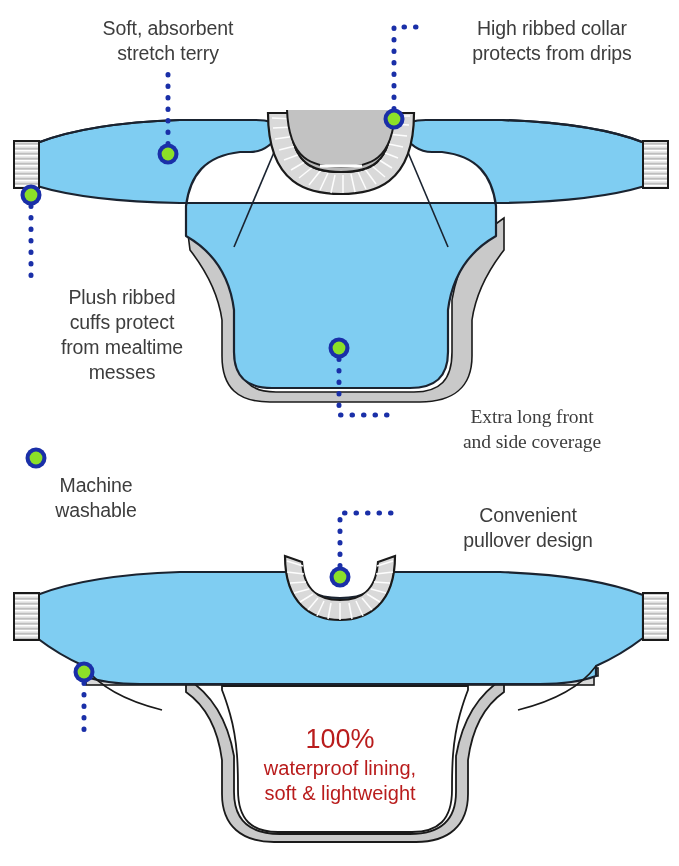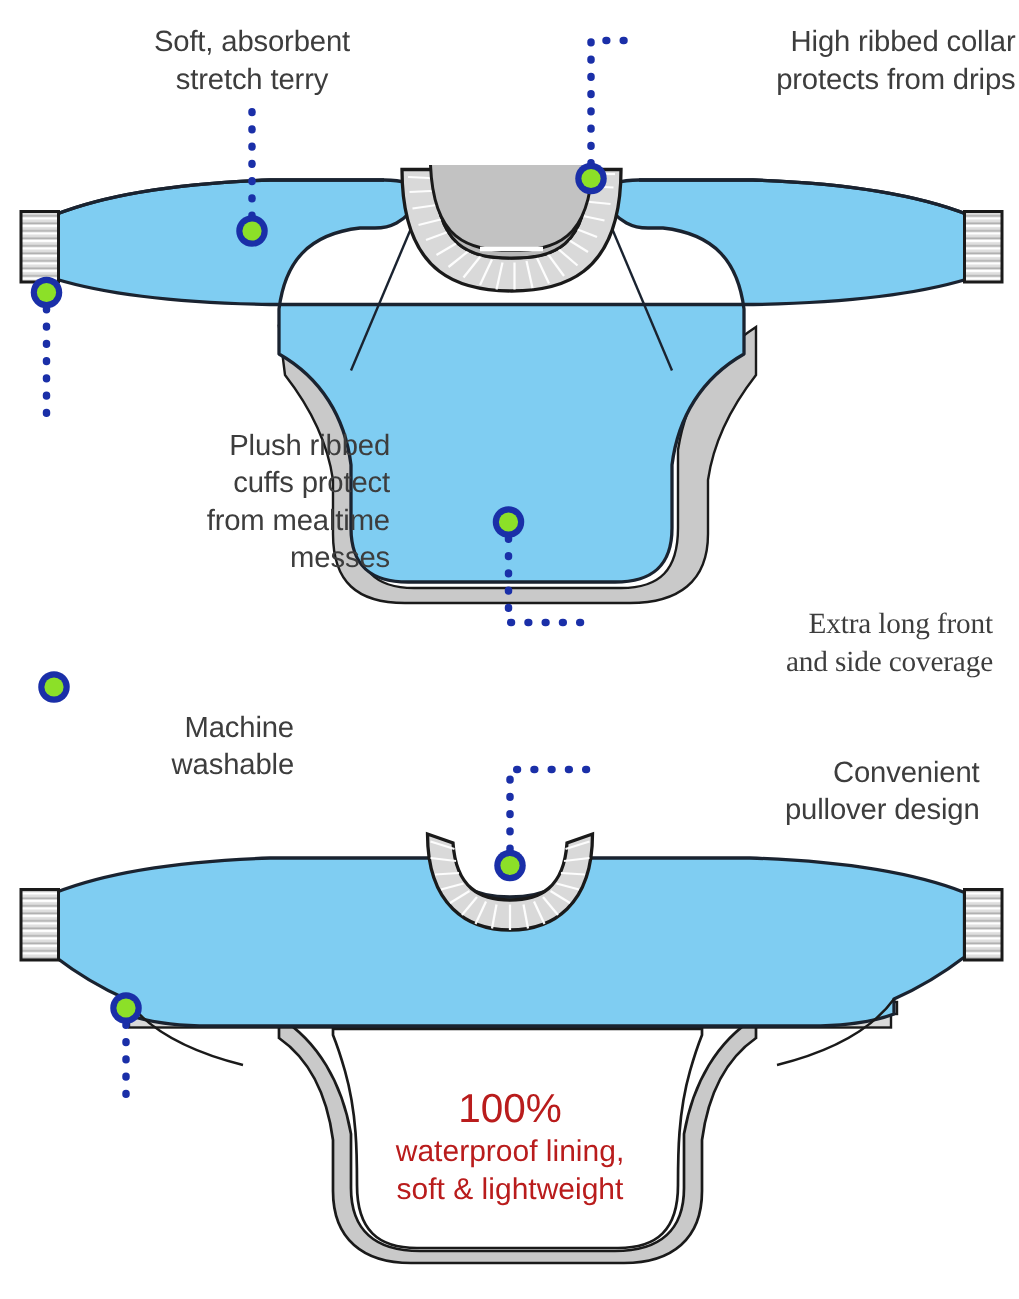--- a/index.html
+++ b/index.html
@@ -13,21 +13,21 @@
   .callout{
     position:absolute;
     font-family:"Liberation Sans", sans-serif;
     font-size:19.5px;
     line-height:25px;
     color:#3d3d3d;
     white-space:pre-line;
     letter-spacing:-0.1px;
   }
   .ctr{text-align:center;}
-  .lft{text-align:right;}
+  .lft{text-align:center;}
   .bigpct{
     position:absolute;
     text-align:center;
     font-family:"Liberation Sans", sans-serif;
     color:#b91c1c;
   }
   .bigpct .pct{display:block;font-size:27px;line-height:34px;}
   .bigpct .sub{display:block;font-size:20px;line-height:25px;white-space:pre-line;}
 </style>
 </head>
@@ -278,29 +278,29 @@
       </g>
     </g>
   </svg>
 
   <div class="callout ctr" style="left:78px;top:16px;width:180px;">Soft, absorbent
 stretch terry</div>
 
   <div class="callout lft" style="left:427px;top:16px;width:250px;">High ribbed collar
 protects from drips</div>
 
-  <div class="callout lft" style="left:22px;top:285px;width:200px;margin-left:38px;">Plush ribbed
+  <div class="callout lft" style="left:22px;top:285px;width:200px;">Plush ribbed
 cuffs protect
 from mealtime
 messes</div>
 
   <div class="callout lft" style="left:402px;top:404px;width:260px;font-family:Liberation Serif, serif;">Extra long front
 and side coverage</div>
 
-  <div class="callout lft" style="left:16px;top:473px;width:180px;">Machine
+  <div class="callout lft" style="left:6px;top:473px;width:180px;">Machine
 washable</div>
 
   <div class="callout lft" style="left:403px;top:503px;width:250px;">Convenient
 pullover design</div>
 
 
   <div class="bigpct" style="left:240px;top:722px;width:200px;">
     <span class="pct">100%</span>
     <span class="sub">waterproof lining,
 soft &amp; lightweight</span>

